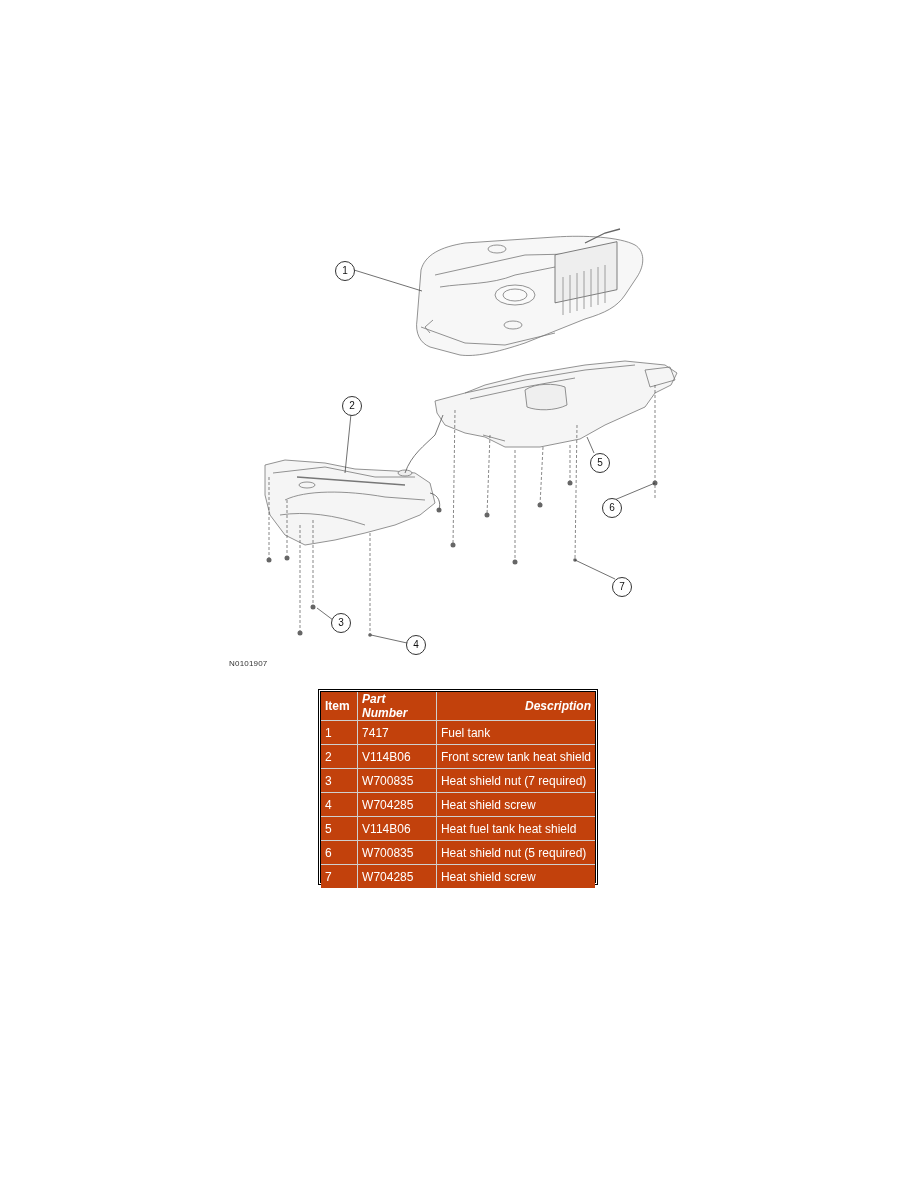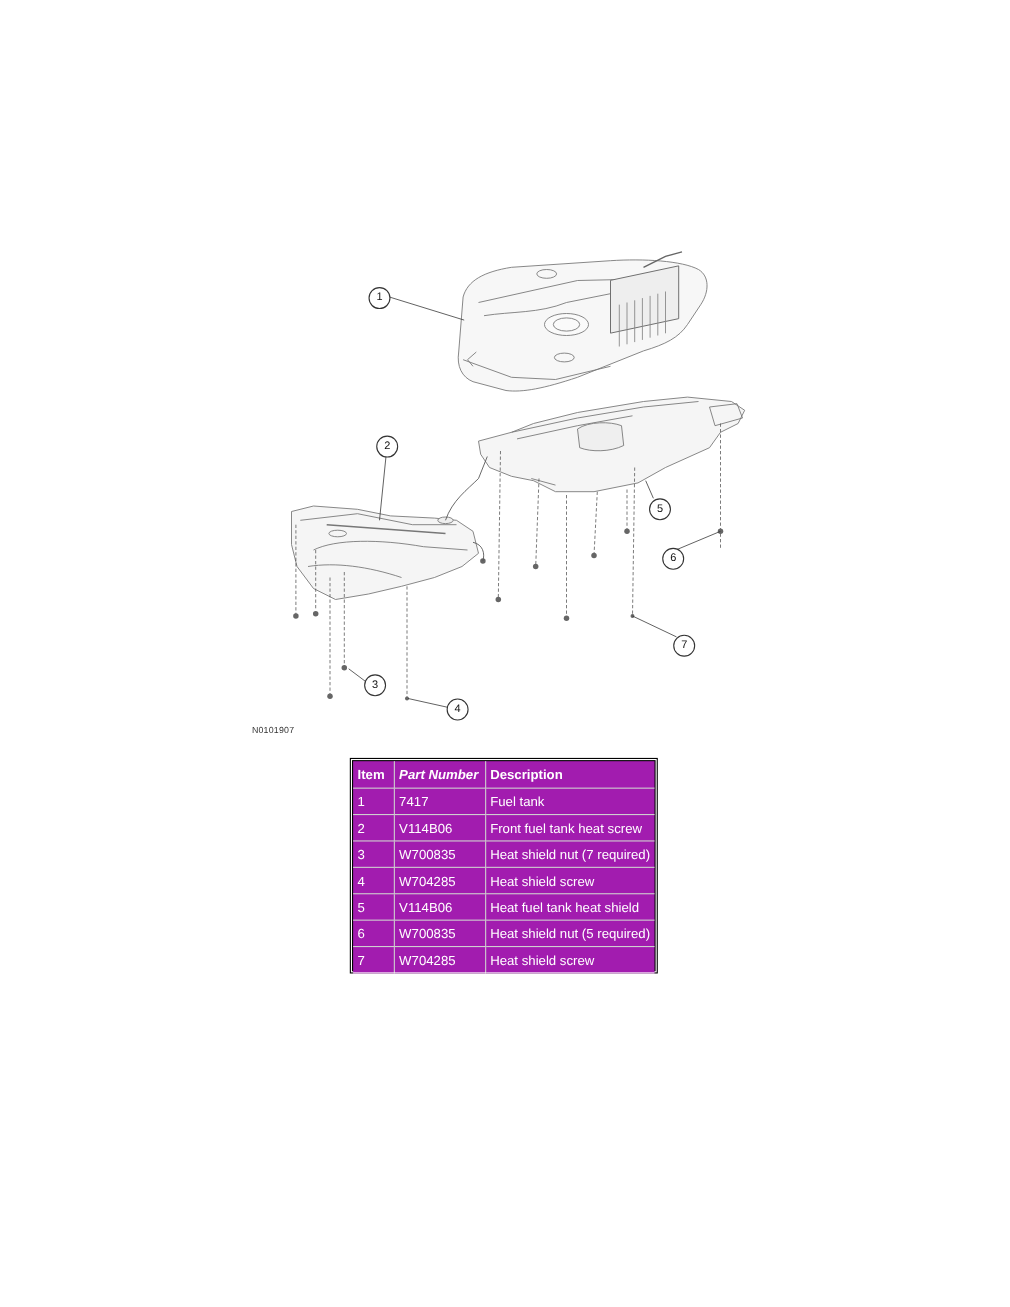--- a/index.html
+++ b/index.html
@@ -3,23 +3,23 @@
 <meta charset="utf-8">
 <style>
   html, body { margin: 0; padding: 0; background: #ffffff; }
   body { width: 918px; height: 1188px; position: relative; overflow: hidden; font-family: "Liberation Sans", sans-serif; }
   .page { position: absolute; left: 0; top: 0; width: 918px; height: 1188px; background: #fff; }
   .figure { position: absolute; left: 225px; top: 215px; width: 470px; height: 460px; }
   .figure svg { position: absolute; left: 0; top: 0; }
   .callout { position: absolute; width: 18px; height: 18px; border: 1px solid #333; border-radius: 50%; background: #fff; font-size: 10px; line-height: 18px; text-align: center; color: #111; }
   .fig-id { position: absolute; left: 229px; top: 659px; font-size: 8px; color: #333; letter-spacing: 0.2px; }
   .parts-table-wrap { position: absolute; left: 318px; top: 689px; width: 280px; height: 196px; background: #000; padding: 0; box-sizing: border-box; }
-  table.parts { border-collapse: collapse; position: absolute; left: 3px; top: 3px; width: 274px; height: 190px; background: #a21caf; color: #fff; font-size: 12px; }
+  table.parts { border-collapse: collapse; position: absolute; left: 3px; top: 3px; width: 274px; height: 190px; background: #c2410c; color: #fff; font-size: 12px; }
   table.parts th { font-weight: bold; height: 24px; text-align: left; padding: 0 4px; border: 1px solid #cfcfcf; border-top: none; }
-  table.parts th.desc { text-align: left; }
+  table.parts th.desc { text-align: right; font-style: italic; }
   table.parts td { height: 23px; padding: 0 4px; border: 1px solid #cfcfcf; white-space: nowrap; }
   table.parts tr:last-child td { border-bottom: 1px solid #fff; }
   table.parts th:first-child, table.parts td:first-child { border-left: none; }
   table.parts th:last-child, table.parts td:last-child { border-right: none; }
   .frame { position: absolute; left: 1px; top: 1px; right: 1px; bottom: 1px; border: 1px solid #fff; pointer-events: none; }
 </style>
 </head>
 <body>
 
 <div class="page">
@@ -130,21 +130,21 @@
       </thead>
       <tbody>
         <tr>
           <td>1</td>
           <td>7417</td>
           <td>Fuel tank</td>
         </tr>
         <tr>
           <td>2</td>
           <td>V114B06</td>
-          <td>Front fuel tank heat screw</td>
+          <td>Front screw tank heat shield</td>
         </tr>
         <tr>
           <td>3</td>
           <td>W700835</td>
           <td>Heat shield nut (7 required)</td>
         </tr>
         <tr>
           <td>4</td>
           <td>W704285</td>
           <td>Heat shield screw</td>

